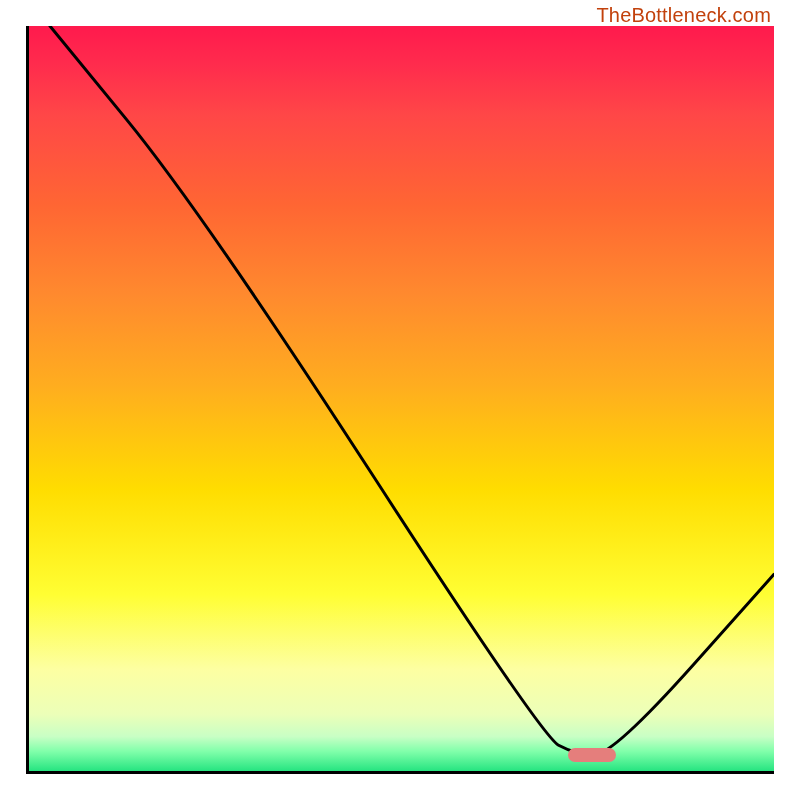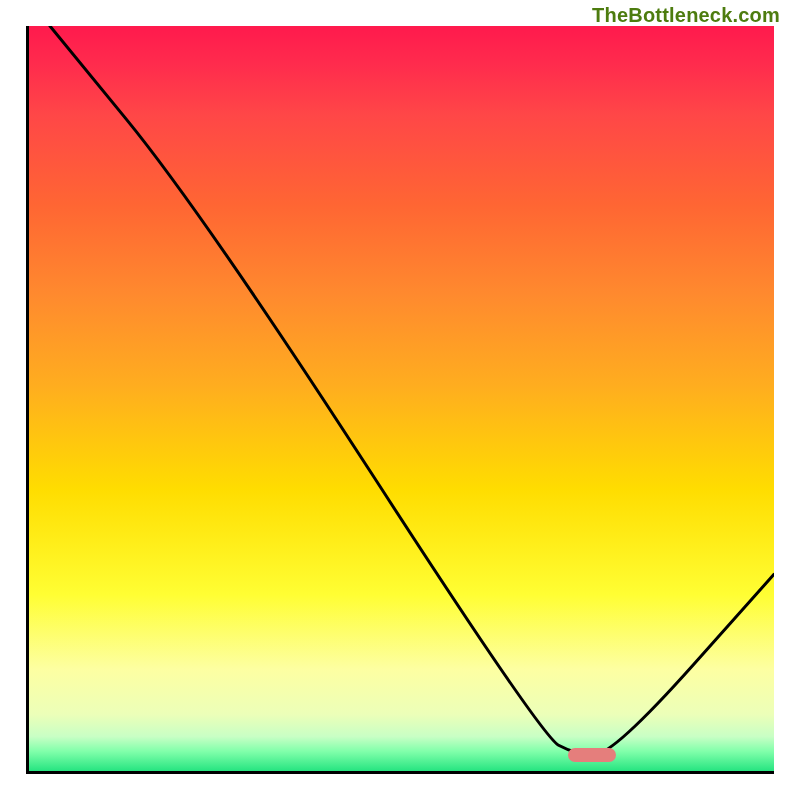--- a/index.html
+++ b/index.html
@@ -61,24 +61,24 @@
   }
   .marker {
     position: absolute;
     background: #e57e7c;
     border-radius: 999px;
     pointer-events: none;
   }
   .watermark {
     position: absolute;
     top: 4px;
-    right: 20px;
+    right: 29px;
     font-size: 20px;
-    font-weight: 700;
-    color: #4d7c0f;
+    font-weight: 400;
+    color: #c2410c;
     letter-spacing: 0.2px;
   }
 </style>
 </head>
 <body>
 
 <div class="watermark">TheBottleneck.com</div>
 
 <div class="plot-area">
   <div class="gradient-bg"></div>

